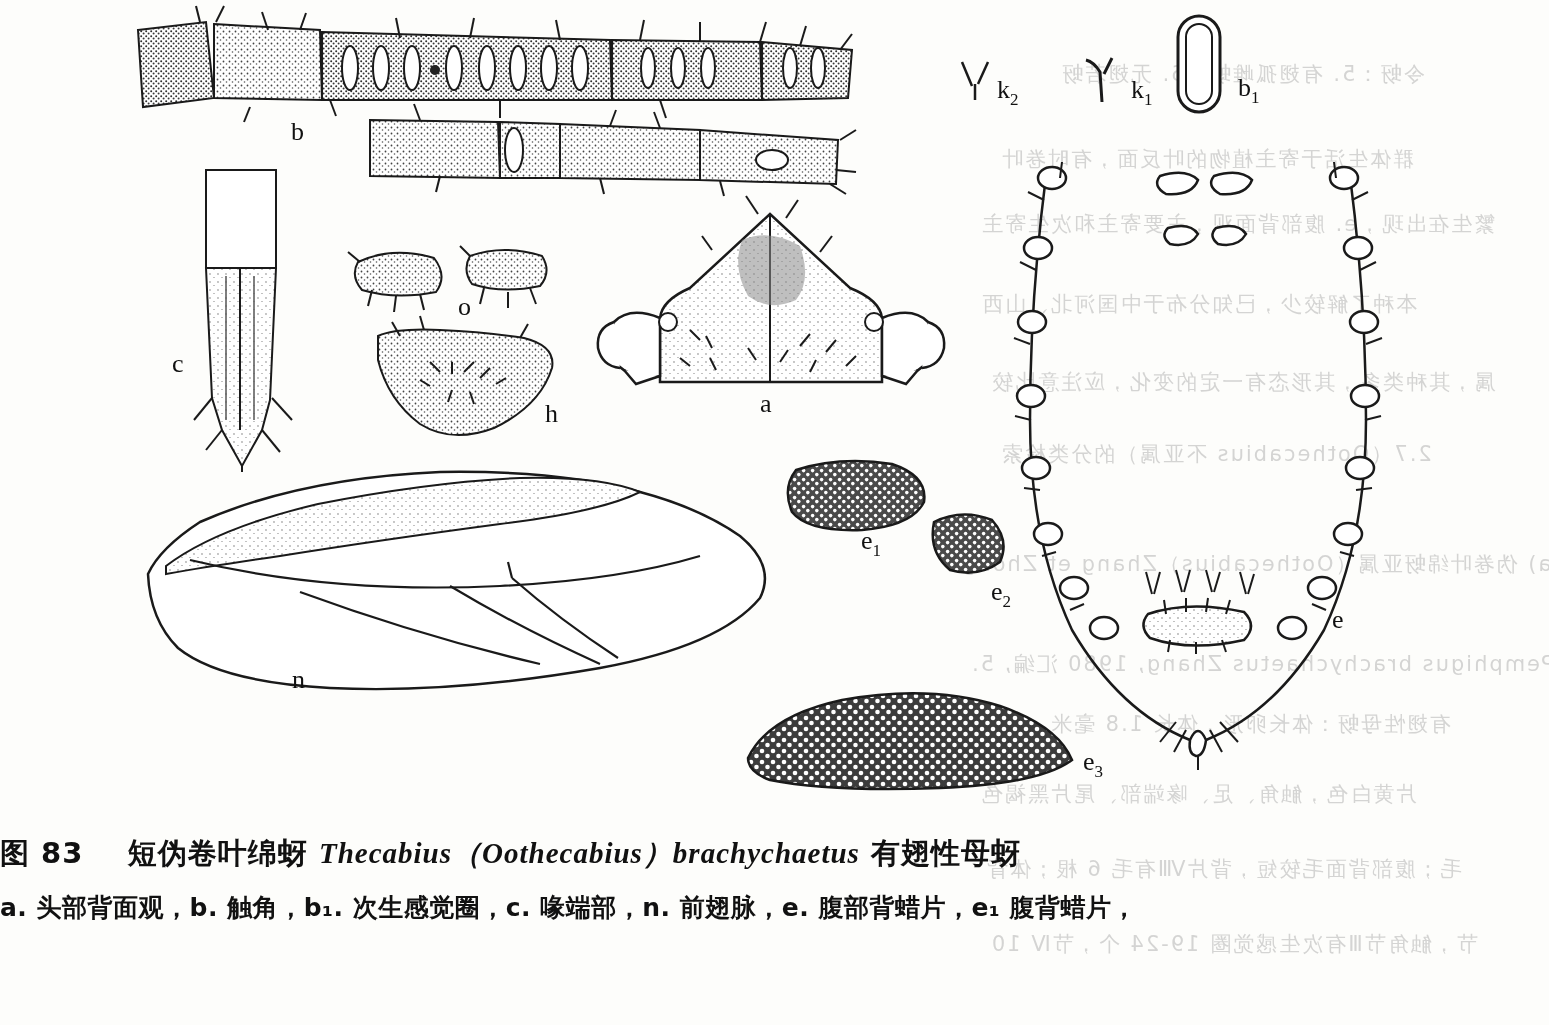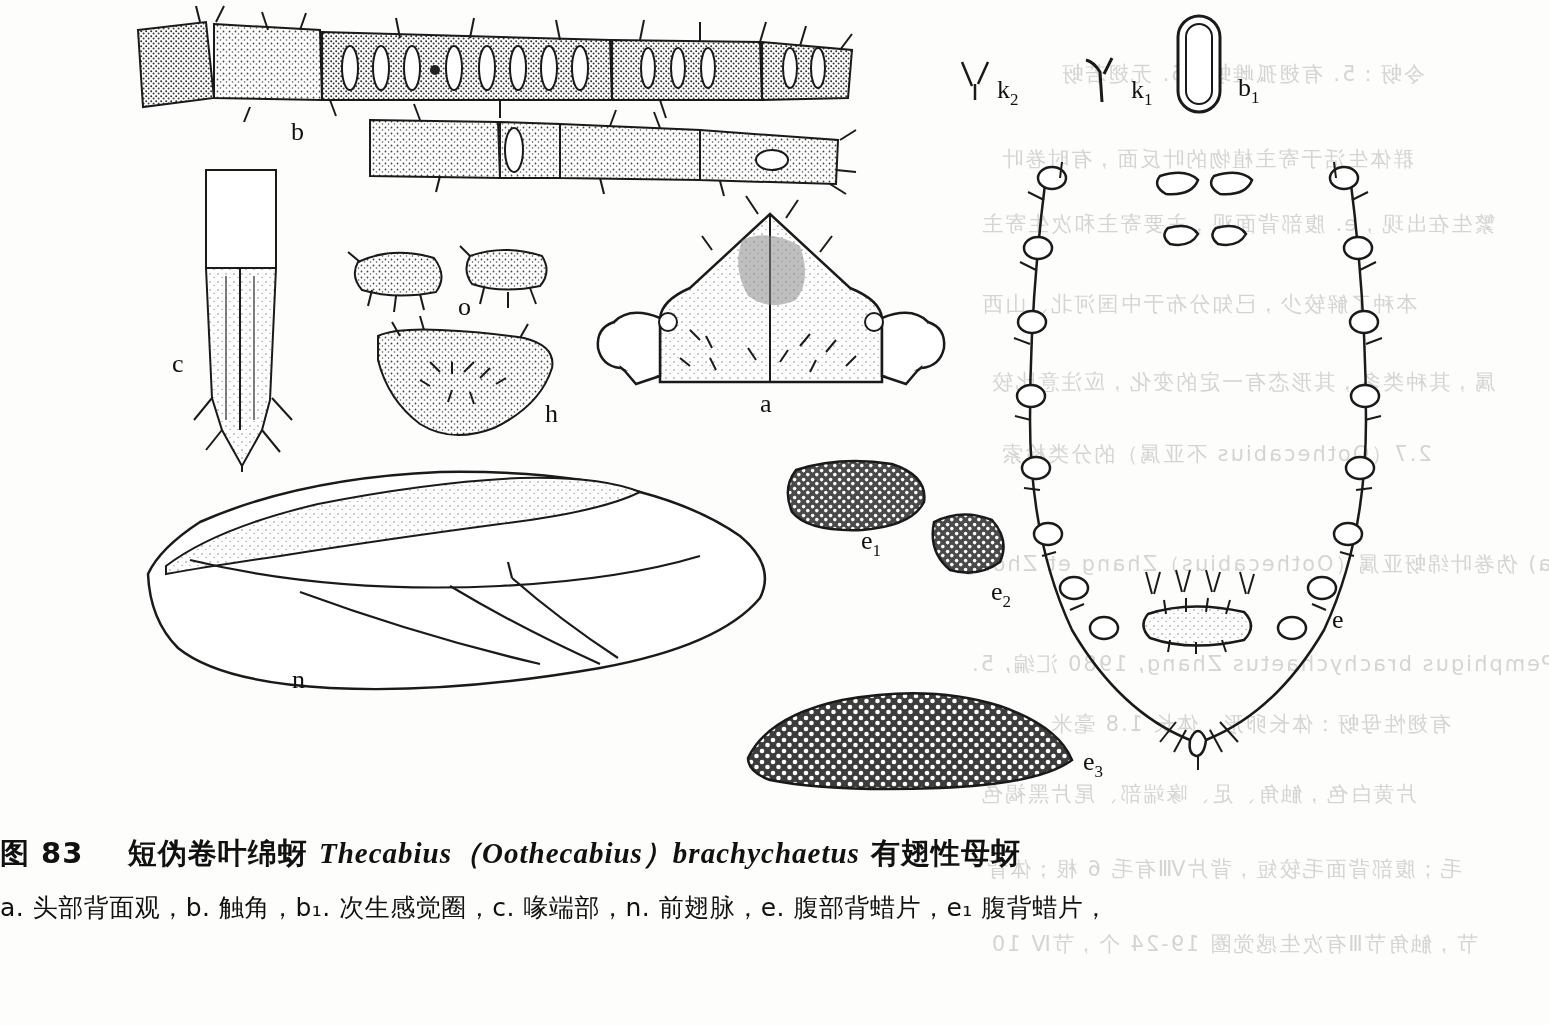--- a/index.html
+++ b/index.html
@@ -68,21 +68,21 @@
     margin-bottom: 10px;
   }
   .cap-title .sci {
     font-family: "Liberation Serif", serif;
     font-style: italic;
     font-weight: bold;
   }
   .cap-body {
     font-family: "DejaVu Sans", sans-serif;
     font-size: 25px;
-    font-weight: normal;
+    font-weight: bold;
     line-height: 1.75;
     letter-spacing: 0.5px;
   }
 </style>
 </head>
 <body>
 
 <div class="page">
 
   <div id="bleed-layer">

